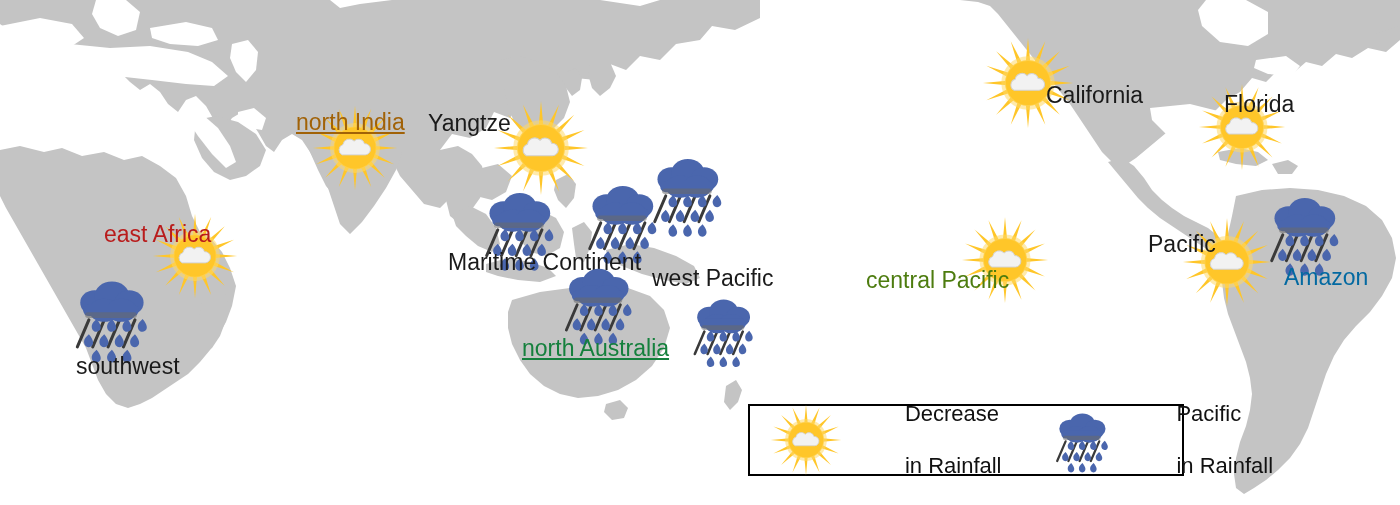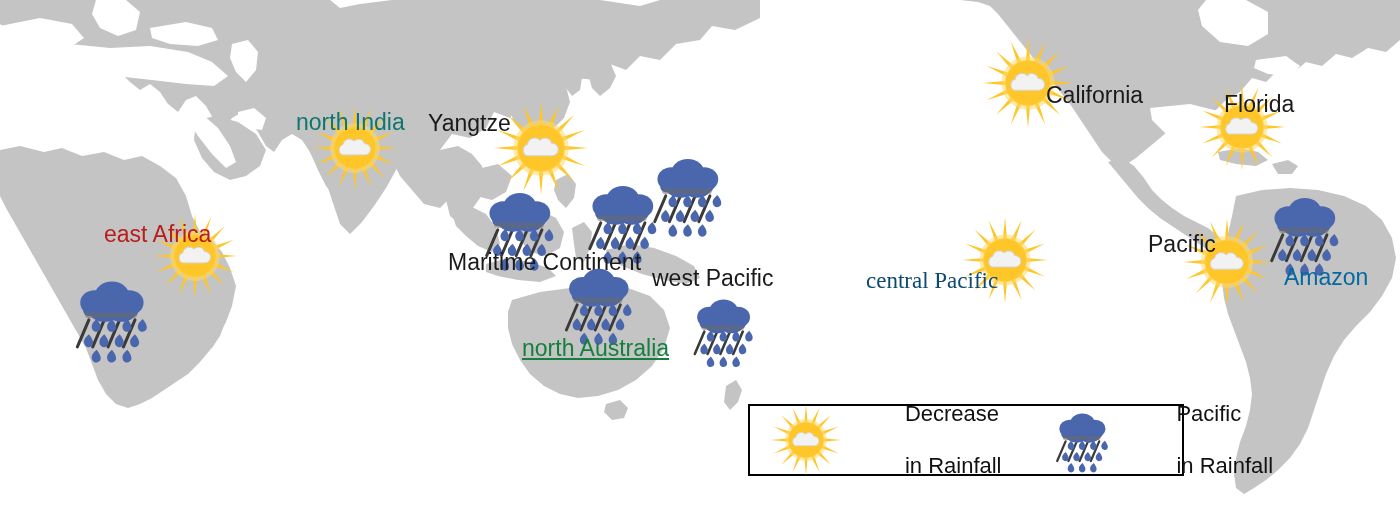--- a/index.html
+++ b/index.html
@@ -176,21 +176,21 @@
             <path d="M39.0,29.8 L31.2,4.7 L43.5,27.9 Z" fill="#ffc629"></path>
           </g>
     <circle cx="50" cy="50" r="25" fill="#ffc629"></circle>
     <circle cx="50" cy="50" r="29" fill="#ffd966" opacity="0.55"></circle>
     <circle cx="50" cy="50" r="24" fill="#ffc629"></circle>
     <g transform="translate(50,54)">
       <path d="M-15,4 a6.5,6.5 0 0 1 1,-12 a7.5,7.5 0 0 1 13,-4 a7,7 0 0 1 12,3 a6.5,6.5 0 0 1 1,13 Z" fill="#f2f2f2" stroke="#d2d2d2" stroke-width="1.1"></path>
     </g>
   </svg>
       </div>
-      <div class="label" style="left: 296px; top: 110px; color: #0f766e;"><div>north India</div></div>
+      <div class="label" style="left: 296px; top: 110px; color: #a16207; text-decoration: underline;"><div>north India</div></div>
       <div class="marker" style="left: 541px; top: 148px; width: 96px; height: 96px;">
         <svg width="96" height="96" viewBox="0 0 100 100" style="display:block;overflow:visible">
     <g>
             <path d="M47.6,27.1 L50.0,1.0 L52.4,27.1 Z" fill="#ffc629"></path>
             <path d="M56.5,27.9 L68.8,4.7 L61.0,29.8 Z" fill="#ffc629"></path>
             <path d="M64.5,32.1 L84.6,15.4 L67.9,35.5 Z" fill="#ffc629"></path>
             <path d="M70.2,39.0 L95.3,31.2 L72.1,43.5 Z" fill="#ffc629"></path>
             <path d="M72.9,47.6 L99.0,50.0 L72.9,52.4 Z" fill="#ffc629"></path>
             <path d="M72.1,56.5 L95.3,68.8 L70.2,61.0 Z" fill="#ffc629"></path>
             <path d="M67.9,64.5 L84.6,84.6 L64.5,67.9 Z" fill="#ffc629"></path>
@@ -321,21 +321,21 @@
             <path d="M39.0,29.8 L31.2,4.7 L43.5,27.9 Z" fill="#ffc629"></path>
           </g>
     <circle cx="50" cy="50" r="25" fill="#ffc629"></circle>
     <circle cx="50" cy="50" r="29" fill="#ffd966" opacity="0.55"></circle>
     <circle cx="50" cy="50" r="24" fill="#ffc629"></circle>
     <g transform="translate(50,54)">
       <path d="M-15,4 a6.5,6.5 0 0 1 1,-12 a7.5,7.5 0 0 1 13,-4 a7,7 0 0 1 12,3 a6.5,6.5 0 0 1 1,13 Z" fill="#f2f2f2" stroke="#d2d2d2" stroke-width="1.1"></path>
     </g>
   </svg>
       </div>
-      <div class="label" style="left: 866px; top: 268px; color: #0c4a6e; font-family: Liberation Serif, serif;"><div>central Pacific</div></div>
+      <div class="label" style="left: 866px; top: 268px; color: #4d7c0f;"><div>central Pacific</div></div>
       <div class="marker" style="left: 1227px; top: 262px; width: 90px; height: 90px;">
         <svg width="90" height="90" viewBox="0 0 100 100" style="display:block;overflow:visible">
     <g>
             <path d="M47.6,27.1 L50.0,1.0 L52.4,27.1 Z" fill="#ffc629"></path>
             <path d="M56.5,27.9 L68.8,4.7 L61.0,29.8 Z" fill="#ffc629"></path>
             <path d="M64.5,32.1 L84.6,15.4 L67.9,35.5 Z" fill="#ffc629"></path>
             <path d="M70.2,39.0 L95.3,31.2 L72.1,43.5 Z" fill="#ffc629"></path>
             <path d="M72.9,47.6 L99.0,50.0 L72.9,52.4 Z" fill="#ffc629"></path>
             <path d="M72.1,56.5 L95.3,68.8 L70.2,61.0 Z" fill="#ffc629"></path>
             <path d="M67.9,64.5 L84.6,84.6 L64.5,67.9 Z" fill="#ffc629"></path>
@@ -379,21 +379,21 @@
       <ellipse cx="34" cy="34" rx="15" ry="13" fill="#4a66ad"></ellipse>
       <ellipse cx="52" cy="27" rx="18" ry="15" fill="#4a66ad"></ellipse>
       <ellipse cx="70" cy="34" rx="15" ry="13" fill="#4a66ad"></ellipse>
       <ellipse cx="44" cy="42" rx="16" ry="12" fill="#4a66ad"></ellipse>
       <ellipse cx="62" cy="42" rx="16" ry="12" fill="#4a66ad"></ellipse>
       <rect x="22" y="36" width="58" height="12" rx="6" fill="#4a66ad"></rect>
       <rect x="24" y="44" width="54" height="6" rx="3" fill="#6a6a6a" opacity="0.55"></rect>
     </g>
   </svg>
       </div>
-      <div class="label two" style="left: 76px; top: 352px; color: rgb(26, 26, 26);"></div>
+      <div class="label two" style="left: 76px; top: 352px; color: rgb(26, 26, 26);"><div>southwest</div></div>
       <div class="marker" style="left: 518px; top: 228px; width: 92px; height: 92px;">
         <svg width="92" height="92" viewBox="0 0 100 100" style="display:block;overflow:visible">
     <line x1="28" y1="52" x2="16" y2="80" stroke="#3a3a3a" stroke-width="3.2" stroke-linecap="round"></line>
           <line x1="44" y1="52" x2="32" y2="80" stroke="#3a3a3a" stroke-width="3.2" stroke-linecap="round"></line>
           <line x1="60" y1="52" x2="48" y2="80" stroke="#3a3a3a" stroke-width="3.2" stroke-linecap="round"></line>
           <line x1="76" y1="52" x2="64" y2="80" stroke="#3a3a3a" stroke-width="3.2" stroke-linecap="round"></line>
           <path d="M36,51 C41,57 41.5,61 38.6,63.4 C34.8,66 30.5,63 31,58 C31.4,55 34,53 36,51 Z" fill="#4a66ad"></path>
           <path d="M52,51 C57,57 57.5,61 54.6,63.4 C50.8,66 46.5,63 47,58 C47.4,55 50,53 52,51 Z" fill="#4a66ad"></path>
           <path d="M68,51 C73,57 73.5,61 70.6,63.4 C66.8,66 62.5,63 63,58 C63.4,55 66,53 68,51 Z" fill="#4a66ad"></path>
           <path d="M84,51 C89,57 89.5,61 86.6,63.4 C82.8,66 78.5,63 79,58 C79.4,55 82,53 84,51 Z" fill="#4a66ad"></path>

